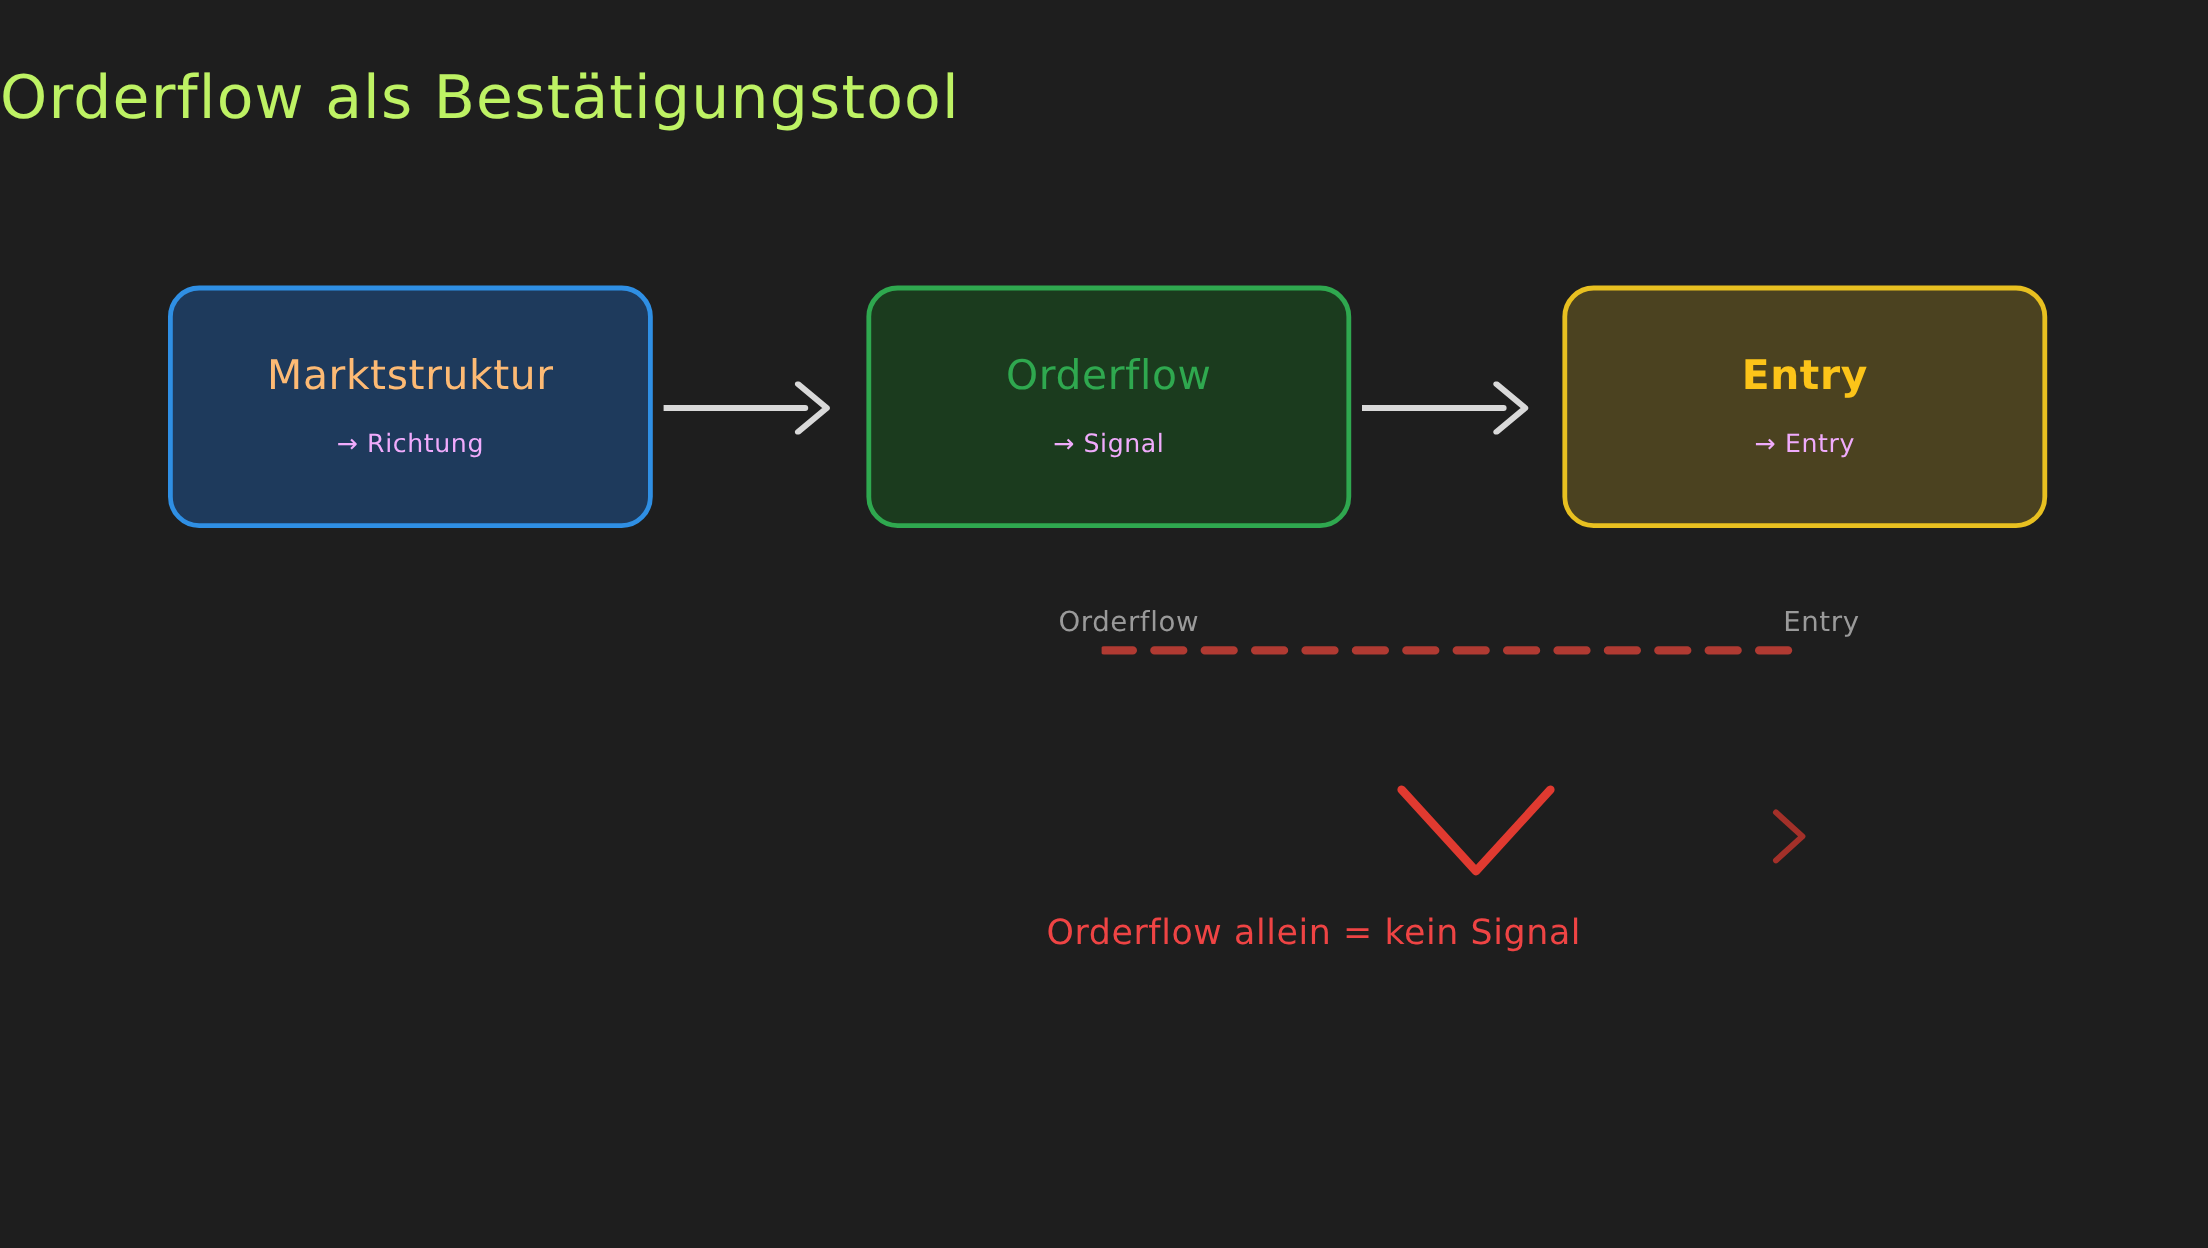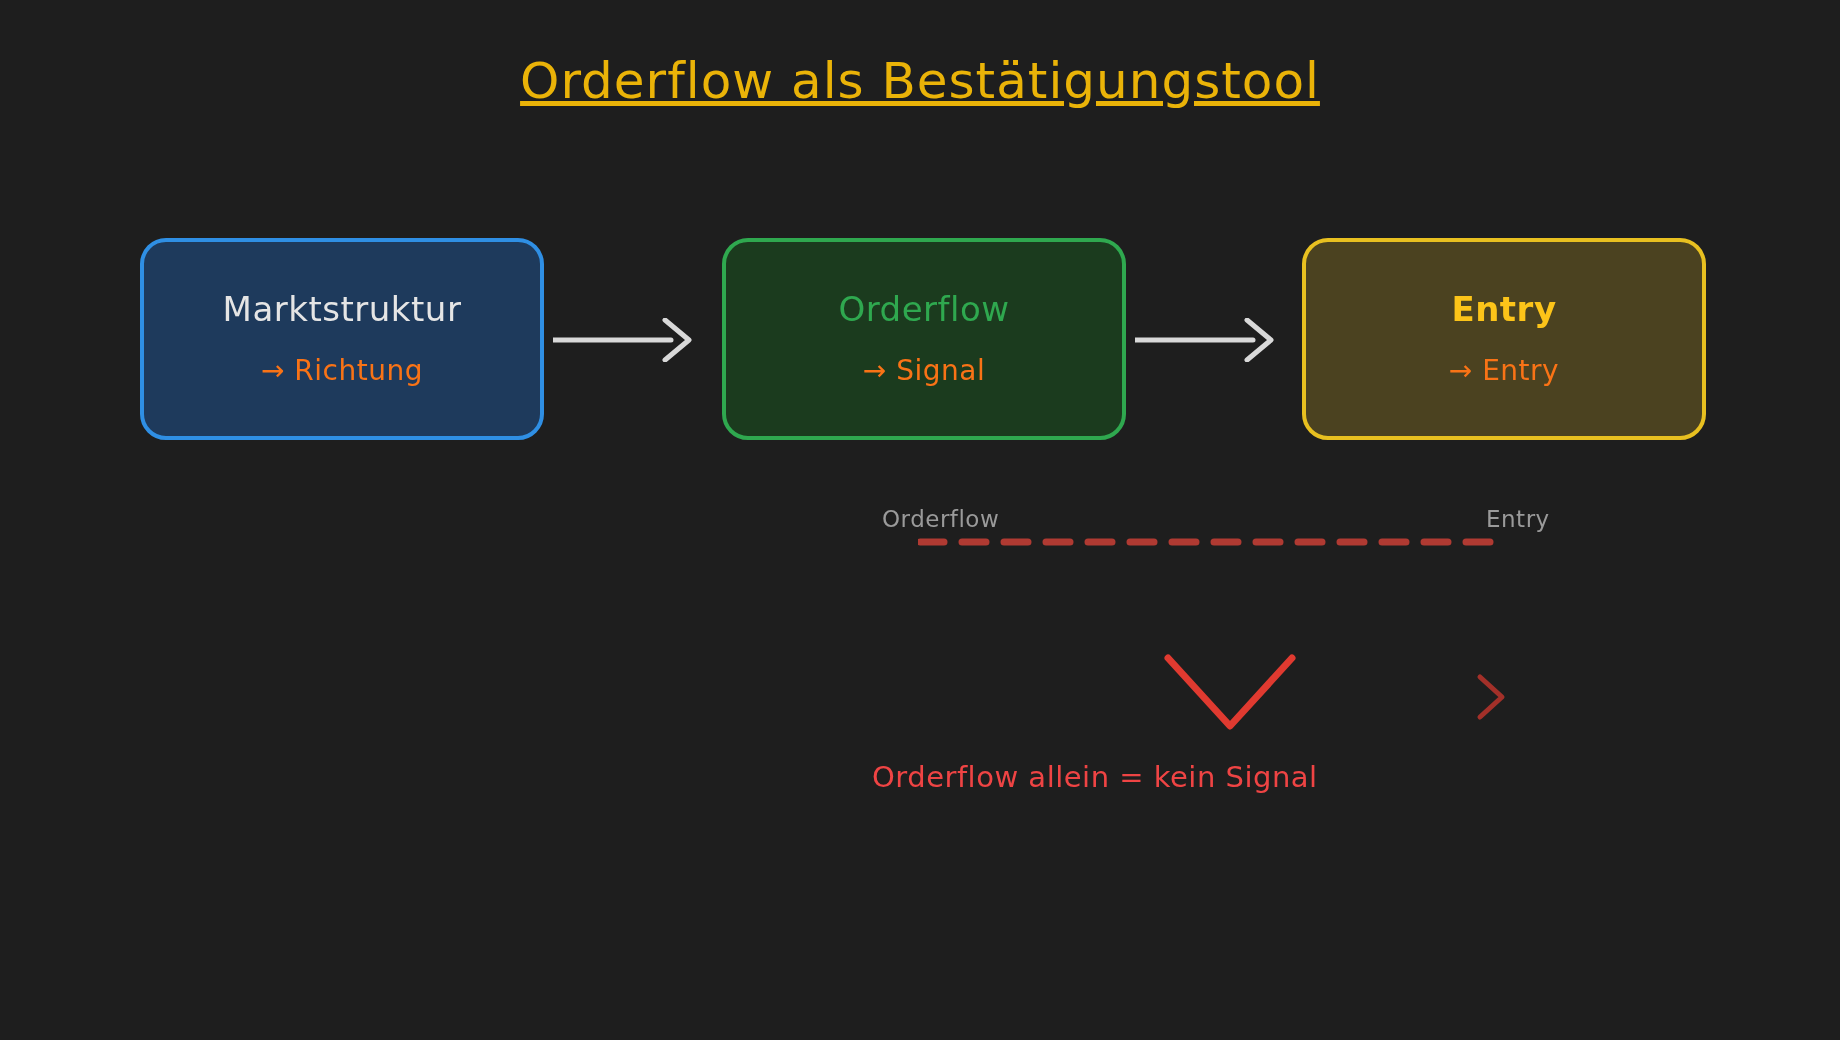--- a/index.html
+++ b/index.html
@@ -23,28 +23,26 @@
     width: 1840px;
     height: 1040px;
   }
 
   
   .title {
     position: absolute;
     top: 52px;
     left: 0;
     width: 1840px;
-    text-align: center;
-    color: #eab308;
+    color: #bef264;
     font-family: "DejaVu Sans", sans-serif;
     font-size: 50px;
     font-weight: 400;
     letter-spacing: 1px;
     white-space: nowrap;
-    text-decoration: underline;
   }
 
   
   .flow-box {
     position: absolute;
     top: 238px;
     width: 404px;
     height: 202px;
     border-radius: 26px;
     border-style: solid;
@@ -57,32 +55,32 @@
 
   .flow-box .box-title {
     font-size: 34px;
     line-height: 1;
     letter-spacing: 0.5px;
     white-space: nowrap;
   }
 
   .flow-box .box-sub {
     margin-top: 28px;
-    font-size: 28px;
-    color: #f97316;
+    font-size: 21px;
+    color: #f0abfc;
     letter-spacing: 0.5px;
     white-space: nowrap;
   }
 
   .box-marktstruktur {
     left: 140px;
     background: #1e3a5c;
     border-color: #2f8fe4;
   }
-  .box-marktstruktur .box-title { color: #e5e5e5; }
+  .box-marktstruktur .box-title { color: #fdba74; }
 
   .box-orderflow {
     left: 722px;
     background: #1b3b1e;
     border-color: #2fa84f;
   }
   .box-orderflow .box-title { color: #2fa84f; }
 
   .box-entry {
     left: 1302px;

